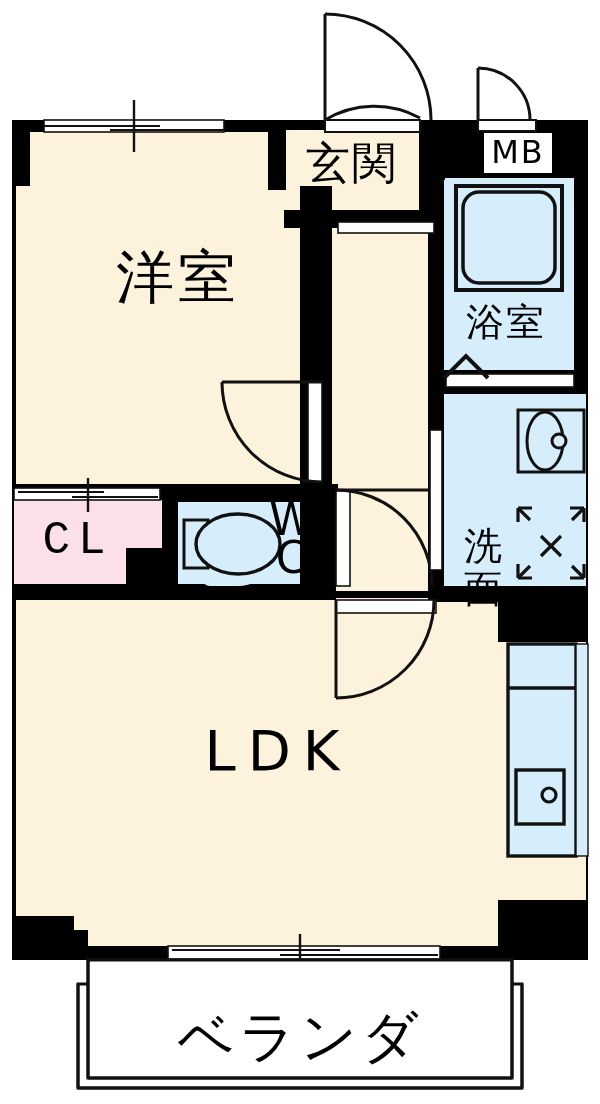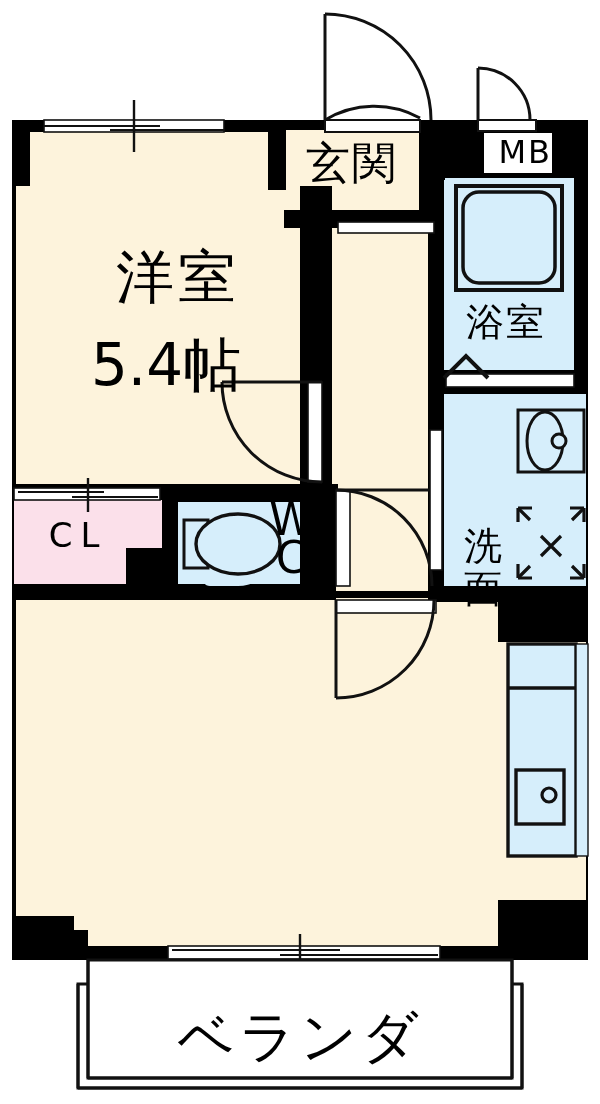--- a/index.html
+++ b/index.html
@@ -217,35 +217,35 @@
   </g>
 
   <g>
     <rect x="484" y="133" width="68" height="40" fill="#ffffff"></rect>
   </g>
 
 </svg>
 
 <div class="lbl jp" style="left:88px;top:247px;width:180px;font-size:58px;letter-spacing:4px;">洋室</div>
 
-<div class="lbl" style="left:56px;top:335px;width:220px;font-size:58px;">5.4帖</div>
 
 <div class="lbl jp" style="left:296px;top:140px;width:112px;font-size:44px;letter-spacing:2px;">玄関</div>
 
-<div class="lbl" style="left:484px;top:136px;width:68px;font-size:32px;letter-spacing:2px;font-weight:400;text-align:right;">MB</div>
+<div class="lbl" style="left:484px;top:136px;width:68px;font-size:32px;letter-spacing:2px;font-weight:400;">MB</div>
 
 <div class="lbl jp" style="left:450px;top:303px;width:112px;font-size:38px;letter-spacing:2px;">浴室</div>
 
 <div class="lbl jp" style="left:457px;top:440px;width:52px;font-size:38px;line-height:1.12;">
   <span style="display:block;white-space:pre-line;">洗
 面</span>
 </div>
 
 <div class="lbl" style="left:268px;top:497px;width:46px;font-size:44px;">W</div>
 <div class="lbl" style="left:268px;top:535px;width:46px;font-size:44px;">C</div>
 
-<div class="lbl" style="left:28px;top:518px;width:100px;font-size:34px;letter-spacing:8px;">CL</div>
-
+<div class="lbl" style="left:28px;top:518px;width:100px;font-size:46px;letter-spacing:8px;font-family:Liberation Mono, monospace;">CL</div>
+
+<div class="lbl" style="left:168px;top:722px;width:220px;font-size:56px;letter-spacing:12px;">LDK</div>
 
 
 <div class="lbl jp" style="left:160px;top:1008px;width:280px;font-size:56px;letter-spacing:4px;">ベランダ</div>
 
 </div>
 
 </body></html>

